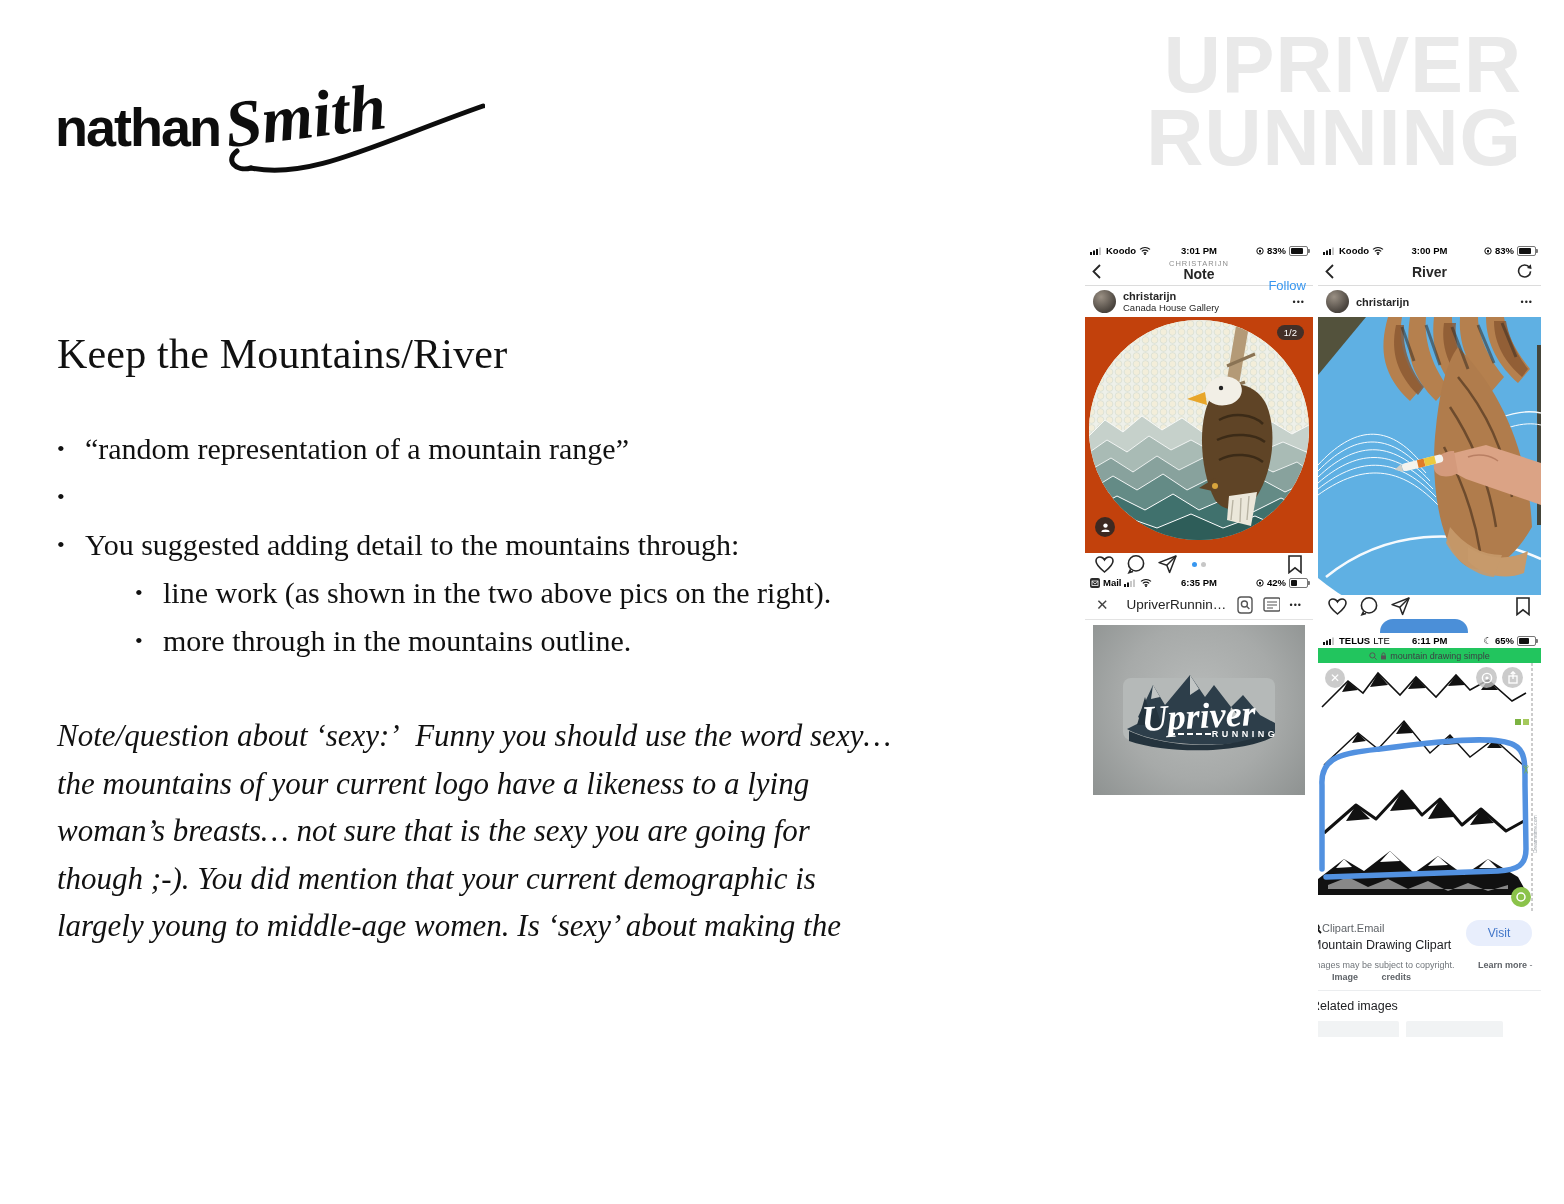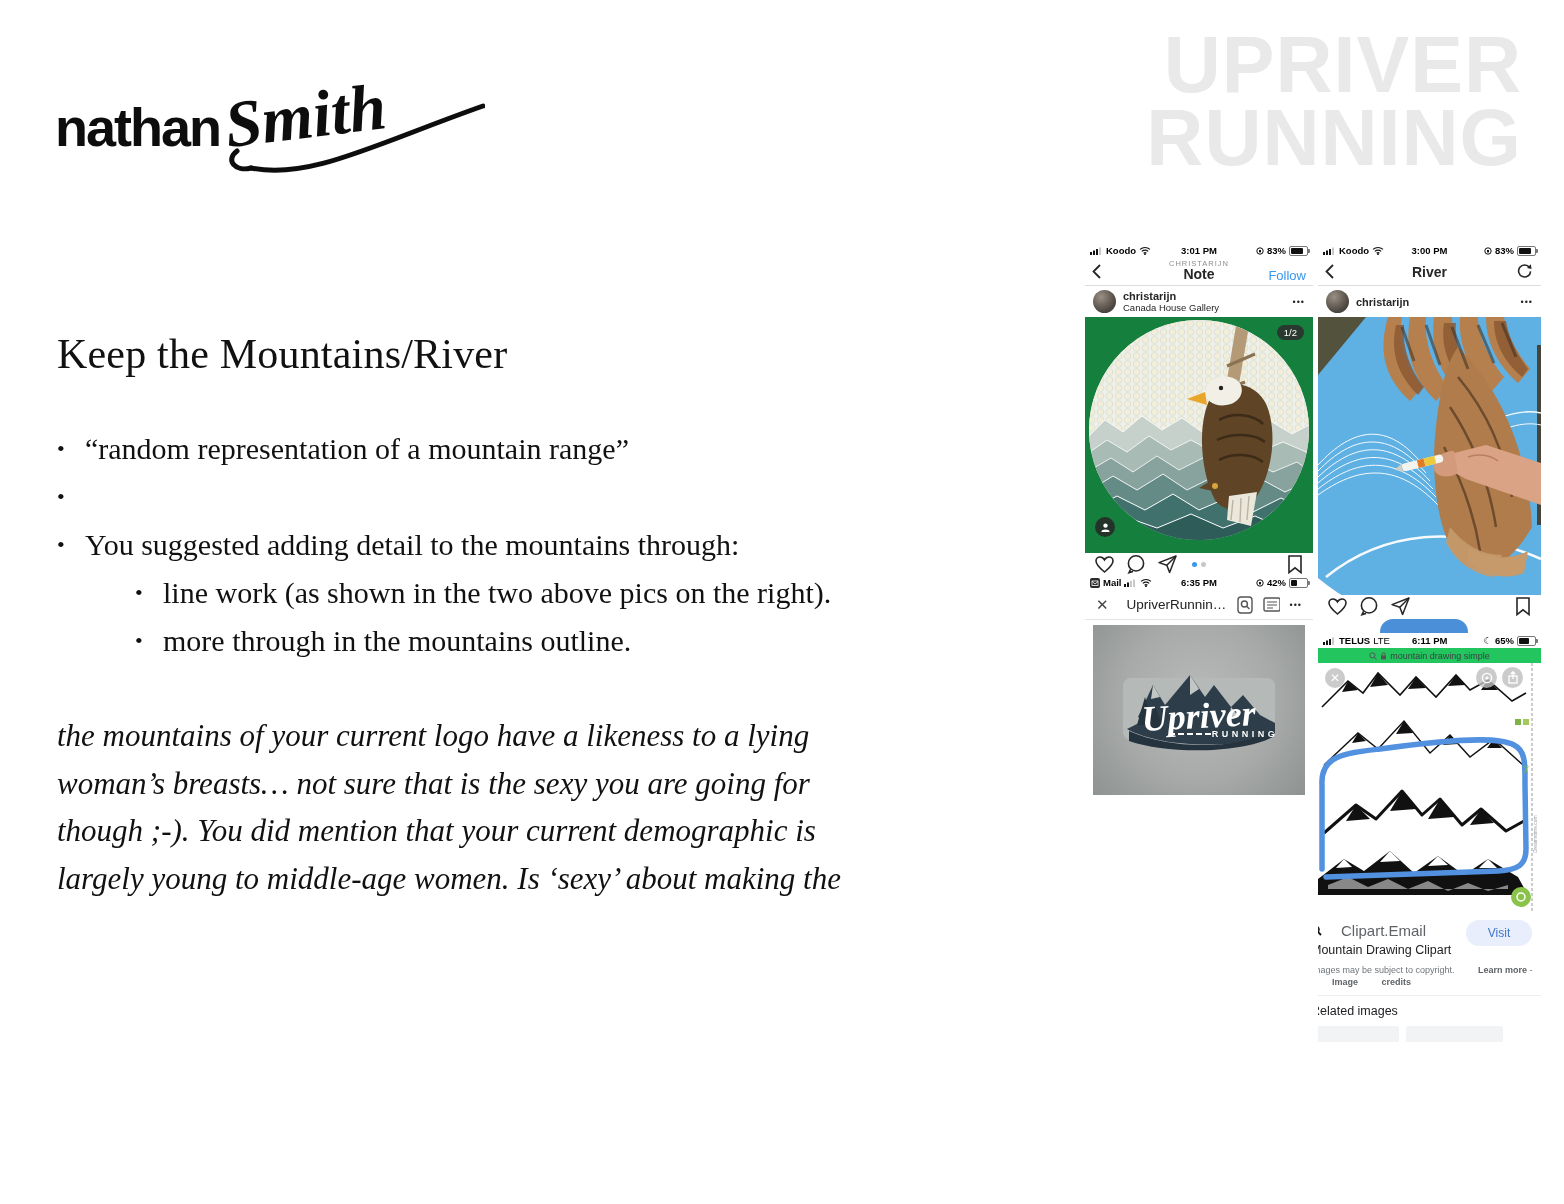--- a/index.html
+++ b/index.html
@@ -35,31 +35,31 @@
   .batt i{position:absolute;top:1px;left:1px;bottom:1px;background:#111;border-radius:1px;display:block;}
   .batt:after{content:"";position:absolute;right:-3px;top:2px;width:2px;height:4px;background:#777;border-radius:0 1px 1px 0;}
   .f83 i{width:12px;} .f42 i{width:6px;} .f65 i{width:10px;}
 
   .navb{height:27px;position:relative;border-bottom:1px solid #dcdcdc;}
   .navb .ctr{position:absolute;left:0;right:0;top:1px;text-align:center;}
   .eyebrow{font-size:7.5px;letter-spacing:1px;color:#8e8e8e;}
   .navtitle{font-size:14px;font-weight:bold;line-height:13px;}
   .navtitle.solo{line-height:26px;}
   .backchev{position:absolute;left:7px;top:6px;}
-  .follow{position:absolute;right:7px;top:10px;font-size:13px;color:#3897f0;}
+  .follow{position:absolute;right:7px;top:20px;font-size:13px;color:#3897f0;}
   .refresh{position:absolute;right:8px;top:5px;}
 
   .phead{height:31px;display:flex;align-items:center;padding:0 8px;gap:7px;}
   .avatar{width:23px;height:23px;border-radius:50%;
           background:radial-gradient(circle at 35% 30%,#9a9084,#4a443e 70%);flex:none;}
   .pname{font-size:11px;font-weight:bold;line-height:12px;}
   .ploc{font-size:9.5px;line-height:11px;}
   .dots{margin-left:auto;font-size:9px;letter-spacing:1px;color:#262626;}
 
-  .igimg{position:relative;background:#15803d;}
+  .igimg{position:relative;background:#c2410c;}
   .igimg svg{display:block;margin:0 auto;}
   .badge{position:absolute;top:8px;right:9px;background:rgba(45,45,45,.85);color:#fff;
          font-size:9.5px;padding:2px 7px;border-radius:10px;}
   .tagbtn{position:absolute;left:10px;bottom:16px;width:20px;height:20px;border-radius:50%;
           background:rgba(38,38,38,.85);display:flex;align-items:center;justify-content:center;}
 
   .acts{height:22px;display:flex;align-items:center;padding:0 9px;gap:11px;position:relative;}
   .acts .bk{margin-left:auto;}
   .pager{position:absolute;left:50%;transform:translateX(-50%);display:flex;gap:4px;}
   .pager b{width:5px;height:5px;border-radius:50%;background:#3897f0;}
@@ -82,21 +82,21 @@
 
   .clip{position:relative;background:#fff;z-index:2;}
   .gbtn{position:absolute;border-radius:50%;background:rgba(190,190,190,.8);
         display:flex;align-items:center;justify-content:center;color:#fff;}
   .gx{left:7px;top:5px;width:20px;height:20px;font-size:12px;}
   .g1{right:44px;top:4px;width:21px;height:21px;}
   .g2{right:18px;top:4px;width:21px;height:21px;}
 
   .gdet{position:relative;overflow:hidden;height:132px;background:#fff;z-index:2;}
   .gdet .shift{margin-left:-7px;}
-  .srcrow{display:flex;align-items:center;gap:19px;padding-top:9px;font-size:15px;color:#5f6368;}
+  .srcrow{display:flex;align-items:center;gap:0;padding-top:9px;font-size:11px;color:#5f6368;}
   .gtitle{font-size:12.5px;color:#202124;margin-top:4px;}
   .visit{position:absolute;right:9px;top:7px;width:66px;height:26px;border-radius:13px;
          background:#e8eefc;color:#4176c9;font-size:12px;display:flex;align-items:center;
          justify-content:center;}
   .copy{font-size:9px;color:#70757a;line-height:12px;margin-top:7px;width:225px;}
   .copy b{color:#5f6368;padding-left:21px;}
   .gdivider{border-bottom:1px solid #ebedef;margin-top:7px;width:240px;}
   .related{font-size:12.5px;color:#202124;margin-top:8px;}
   .thumbs{display:flex;gap:7px;margin-top:8px;}
   .thumbs div{height:16px;background:#f1f3f4;border-radius:2px 2px 0 0;}
@@ -139,20 +139,21 @@
         <span class="b">•</span>
         <span>line work (as shown in the two above pics on the right).</span>
       </div>
     <div class="row lvl2">
         <span class="b">•</span>
         <span>more through in the mountains outline.</span>
       </div>
   </div>
 
   <div class="note">
+    <div>Note/question about ‘sexy:’&nbsp; Funny you should use the word sexy…</div>
     <div>the mountains of your current logo have a likeness to a lying</div>
     <div>woman’s breasts… not sure that is the sexy you are going for</div>
     <div>though ;-). You did mention that your current demographic is</div>
     <div>largely young to middle-age women. Is ‘sexy’ about making the</div>
   </div>
 
   <div class="phone phL">
 
     <div class="sbar">
       <span class="sl">

